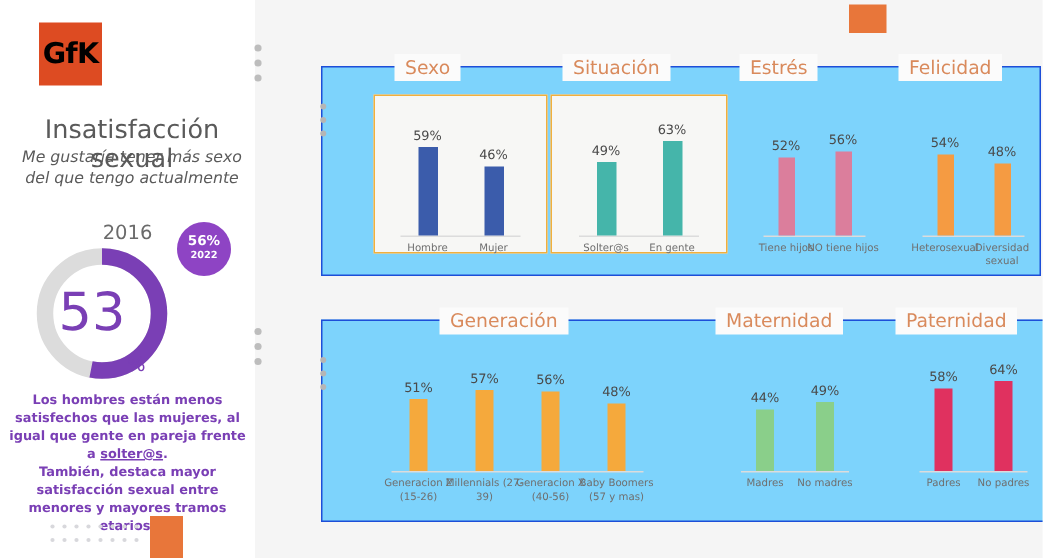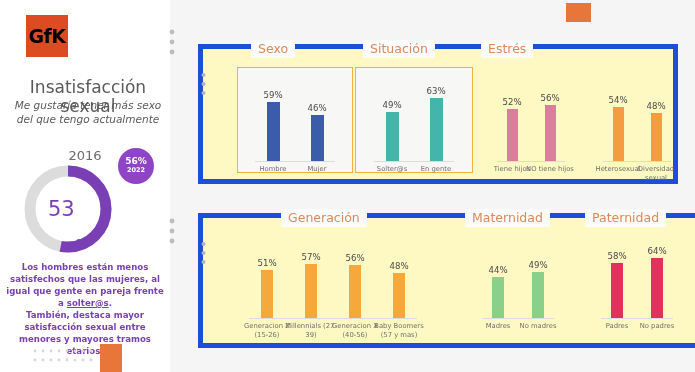--- a/index.html
+++ b/index.html
@@ -44,21 +44,21 @@
   }
 
   
   #donut-wrap { position:absolute; left:22px; top:163px; width:92px; height:92px; }
   #donut-svg { display:block; }
   #donut-center {
     position:absolute; left:0; top:0; width:92px; height:92px;
     display:flex; align-items:center; justify-content:center;
   }
   #donut-value {
-    color:#7A3FB5; font-size:21px; font-weight:400; line-height:1;
+    color:#7A3FB5; font-size:35px; font-weight:400; line-height:1;
     font-family:"DejaVu Sans", sans-serif;
   }
   #donut-pct {
     color:#7A3FB5; font-size:13px; line-height:1;
     font-family:"DejaVu Sans", sans-serif; margin-left:1px; align-self:flex-end;
     margin-bottom:5px;
   }
   #prev-badge {
     position:absolute; left:118px; top:148px;
     width:36px; height:36px; border-radius:50%;
@@ -88,21 +88,21 @@
     background:#f5f5f5;
   }
   #deco-tr-rect { position:absolute; left:566px; top:3px; width:25px; height:19px; background:#E8763A; z-index:3; }
 
   .side-dots { position:absolute; left:167px; z-index:6; }
   #side-dots-top { top:28px; }
   #side-dots-bot { top:217px; }
 
   
   .panel {
-    position:absolute; border:5px solid #1d4ed8; background:#fef9c3;
+    position:absolute; border:1px solid #1d4ed8; background:#7dd3fc;margin-left:16px;
   }
   #panel-top { left:198px; top:44px; width:480px; height:140px; }
   #panel-bot { left:198px; top:213px; width:544px; height:135px; }
 
   .panel-dots { position:absolute; left:-3px; top:22px; }
 
   .section-title {
     position:absolute; top:-9px; background:#fbfbfb;
     color:#D98A5C; font-size:12.5px; padding:0 7px; white-space:nowrap;
     font-family:"DejaVu Sans", sans-serif; line-height:18px; height:18px;
@@ -232,20 +232,21 @@
     <div class="bar-value" style="left: 233px; top: 37px;">63%</div>
     <div class="bar-label" style="left: 233px; top: 116px;">En gente</div>
     <div class="section-title" style="left: 278px;">Estrés</div>
     <div class="baseline" style="left: 294px; top: 112px; width: 68px;"></div>
     <div class="bar-rect" style="position: absolute; left: 303.5px; top: 60px; width: 11px; height: 52px; background: rgb(219, 126, 156);"></div>
     <div class="bar-value" style="left: 309px; top: 48px;">52%</div>
     <div class="bar-label" style="left: 309px; top: 116px;">Tiene hijos</div>
     <div class="bar-rect" style="position: absolute; left: 341.5px; top: 56px; width: 11px; height: 56px; background: rgb(219, 126, 156);"></div>
     <div class="bar-value" style="left: 347px; top: 44px;">56%</div>
     <div class="bar-label wrap" style="left: 347px; top: 116px;">NO tiene hijos</div>
+    <div class="section-title" style="left: 384px;">Felicidad</div>
     <div class="baseline" style="left: 400px; top: 112px; width: 68px;"></div>
     <div class="bar-rect" style="position: absolute; left: 409.5px; top: 58px; width: 11px; height: 54px; background: rgb(245, 155, 66);"></div>
     <div class="bar-value" style="left: 415px; top: 46px;">54%</div>
     <div class="bar-label" style="left: 415px; top: 116px;">Heterosexual</div>
     <div class="bar-rect" style="position: absolute; left: 447.5px; top: 64px; width: 11px; height: 48px; background: rgb(245, 155, 66);"></div>
     <div class="bar-value" style="left: 453px; top: 52px;">48%</div>
     <div class="bar-label wrap" style="left: 453px; top: 116px;">Diversidad sexual</div>
   </div>
 
 <div class="panel" id="panel-bot">

